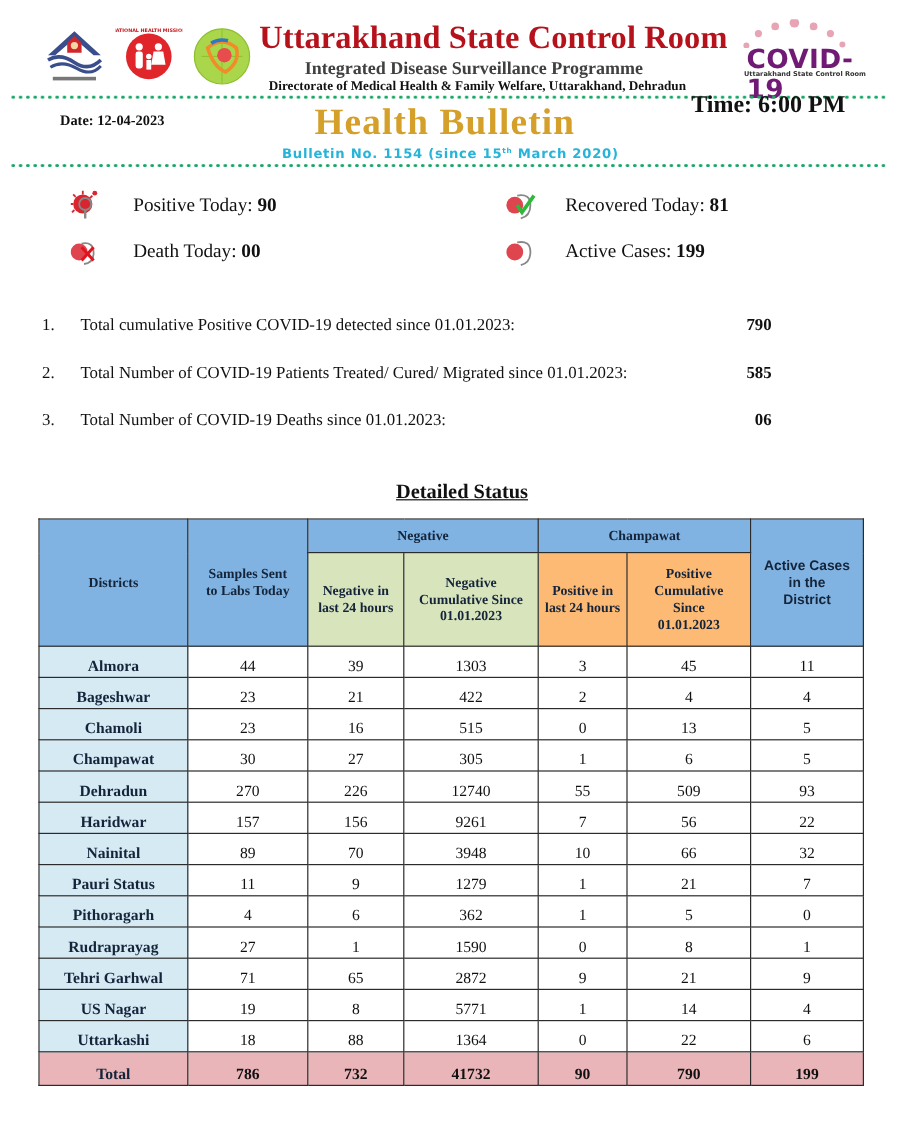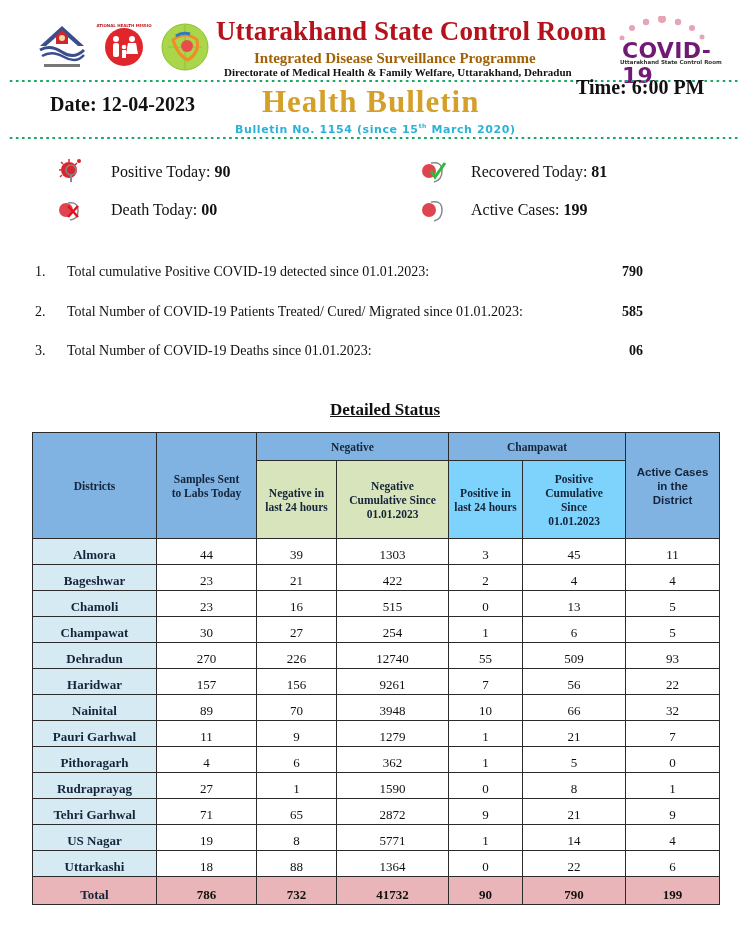--- a/index.html
+++ b/index.html
@@ -5,32 +5,32 @@
   html, body { margin: 0; padding: 0; background: #ffffff; }
   body { width: 750px; height: 934px; position: relative; overflow: hidden; font-family: "Liberation Serif", serif; color: #111; }
   .abs { position: absolute; }
 
   
   .logo-uk { left: 34px; top: 22px; width: 56px; height: 50px; }
   .logo-nhm { left: 96px; top: 22px; width: 56px; height: 50px; }
   .logo-idsp { left: 160px; top: 22px; width: 50px; height: 50px; }
 
   .title { left: 216px; top: 16px; font-size: 27px; font-weight: bold; color: #b5121b; letter-spacing: 0.1px; white-space: nowrap; }
-  .subtitle { left: 254px; top: 50px; font-size: 15px; font-weight: bold; color: #a16207; white-space: nowrap; }
+  .subtitle { left: 254px; top: 50px; font-size: 15px; font-weight: bold; color: #404040; white-space: nowrap; }
   .directorate { left: 224px; top: 66px; font-size: 11px; font-weight: bold; color: #111; white-space: nowrap; }
 
   .covid-logo { left: 614px; top: 16px; width: 110px; height: 58px; }
   .covid-text { position: absolute; left: 8px; top: 22px; font-family: "DejaVu Sans", sans-serif; font-weight: bold; font-size: 22px; color: #701a75; letter-spacing: 0.3px; }
   .covid-sub { position: absolute; left: 6px; top: 43px; font-family: "DejaVu Sans", sans-serif; font-weight: bold; font-size: 5.5px; color: #333; white-space: nowrap; }
 
   .dots { left: 8px; width: 730px; height: 4px; background-image: radial-gradient(circle, #17a865 1.3px, transparent 1.5px); background-size: 6.1px 4px; background-repeat: repeat-x; }
   .dots1 { top: 79px; }
   .dots2 { top: 136px; }
 
-  .date { left: 50px; top: 93px; font-size: 20px; font-weight: bold; }
+  .date { left: 50px; top: 93px; font-size: 12px; font-weight: bold; }
   .bulletin-title { left: 262px; top: 84px; font-size: 31px; font-weight: bold; color: #d4a02a; letter-spacing: 1px; white-space: nowrap; }
   .time { left: 576px; top: 76px; font-size: 20px; font-weight: bold; }
   .bulletin-no { left: 235px; top: 122px; font-family: "DejaVu Sans", sans-serif; font-size: 11px; font-weight: bold; color: #27b4d8; letter-spacing: 0.6px; white-space: nowrap; }
   .bulletin-no sup { font-size: 6px; }
 
   
   .stat { font-size: 16px; white-space: nowrap; }
   .stat b { font-weight: bold; }
   .stat-icon { width: 28px; height: 28px; }
 
@@ -40,21 +40,21 @@
   .li-val { font-size: 14px; font-weight: bold; }
 
   .detailed { left: 0; width: 770px; top: 400px; text-align: center; font-size: 17px; font-weight: bold; text-decoration: underline; }
 
   
   table.status { position: absolute; left: 32px; top: 432px; border-collapse: collapse; table-layout: fixed; width: 687px; }
   table.status th, table.status td { border: 1.5px solid #2b2b2b; text-align: center; padding: 0; }
   table.status th { font-size: 11.5px; font-weight: bold; color: #14243a; line-height: 14px; }
   .h-blue { background: #80b3e2; margin-top: 36px; }
   .h-green { background: #d8e4bc; }
-  .h-orange { background: #7dd3fc; }
+  .h-orange { background: #fdba74; }
   table.status td { font-size: 13px; height: 24px; vertical-align: bottom; padding-bottom: 1px; }
   td.district { background: #d6eaf4; font-weight: bold; font-size: 12px; vertical-align: top; padding-top: 2px; color: #14243a; }
   tr.total td { background: #eab5b8; font-weight: bold; height: 26px; }
   tr.total td.district { background: #eab5b8; }
 </style>
 </head>
 <body>
 
 <div class="abs logo-uk">
   <svg width="56" height="50" viewBox="0 0 56 50">
@@ -224,21 +224,21 @@
         <td>16</td>
         <td>515</td>
         <td>0</td>
         <td>13</td>
         <td>5</td>
       </tr>
       <tr>
         <td class="district">Champawat</td>
         <td>30</td>
         <td>27</td>
-        <td>254</td>
+        <td>305</td>
         <td>1</td>
         <td>6</td>
         <td>5</td>
       </tr>
       <tr>
         <td class="district">Dehradun</td>
         <td>270</td>
         <td>226</td>
         <td>12740</td>
         <td>55</td>
@@ -257,21 +257,21 @@
       <tr>
         <td class="district">Nainital</td>
         <td>89</td>
         <td>70</td>
         <td>3948</td>
         <td>10</td>
         <td>66</td>
         <td>32</td>
       </tr>
       <tr>
-        <td class="district">Pauri Garhwal</td>
+        <td class="district">Pauri Status</td>
         <td>11</td>
         <td>9</td>
         <td>1279</td>
         <td>1</td>
         <td>21</td>
         <td>7</td>
       </tr>
       <tr>
         <td class="district">Pithoragarh</td>
         <td>4</td>

